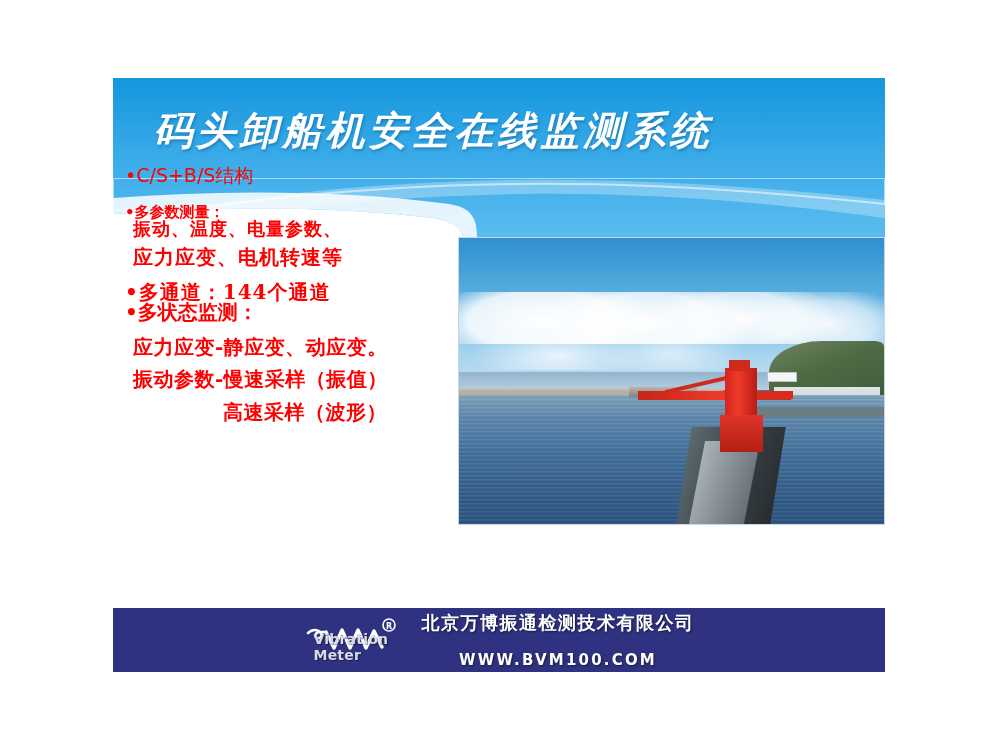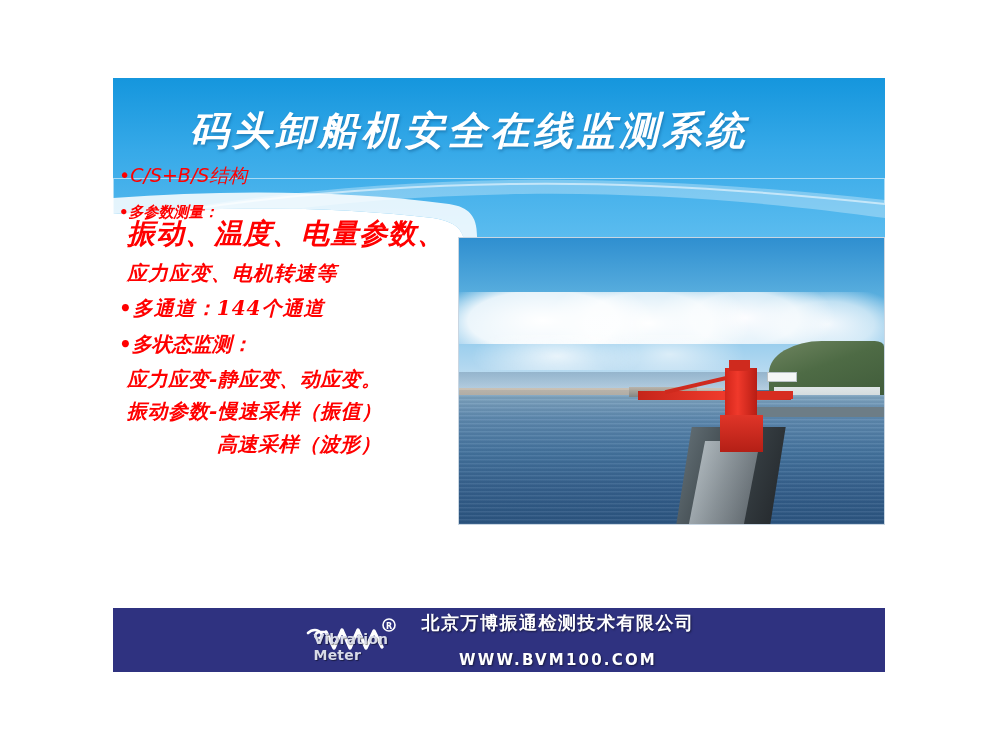--- a/index.html
+++ b/index.html
@@ -61,50 +61,48 @@
     width: 640px;
     text-align: center;
     color: #ffffff;
     font-family: Liberation Mono, monospace;
     font-size: 39px;
     font-weight: bold;
     font-style: italic;
     letter-spacing: 4px;
     text-shadow: 1px 2px 3px rgba(0, 60, 110, 0.35);
     white-space: nowrap;
-    padding-left: 36px;
   }
 
   
   .body-text {
     position: absolute;
-    left: 4px;
+    left: 10px;
     top: 88px;
     width: 345px;
     color: #ff0000;
-    font-style: italic;
   }
   .line {
     color: #ff0000;
     font-family: "DejaVu Serif", "Liberation Serif", serif;
     font-weight: bold;
     white-space: nowrap;
     line-height: 1.0;
   }
   .line.cs {
     font-family: "DejaVu Sans", "Liberation Sans", sans-serif;
     font-size: 19px;
     font-weight: normal;
     margin-bottom: 20px;
     padding-left: 2px;
   }
   .line.l1 { font-size: 15px; padding-left: 2px; }
-  .line.l2 { font-size: 28px; margin-bottom: 15px; padding-left: 10px; letter-spacing: 1px; }
+  .line.l2 { font-size: 18px; margin-bottom: 9px; padding-left: 10px; letter-spacing: 1px; }
   .line.l3 { font-size: 20px; margin-bottom: 15px; padding-left: 10px; letter-spacing: 1px; }
-  .line.l4 { font-size: 20px; margin-bottom: 16px; padding-left: 2px; letter-spacing: 1px; }
+  .line.l4 { font-size: 20px; padding-left: 2px; letter-spacing: 1px; }
   .line.l5 { font-size: 20px; margin-bottom: 15px; padding-left: 2px; }
   .line.l6 { font-size: 20px; margin-bottom: 12px; padding-left: 10px; letter-spacing: 0.5px; }
   .line.l7 { font-size: 20px; margin-bottom: 13px; padding-left: 10px; letter-spacing: 0.5px; }
   .line.l8 { font-size: 20px; padding-left: 100px; letter-spacing: 0.5px; }
 
   
   .photo {
     position: absolute;
     left: 345px;
     top: 159px;

